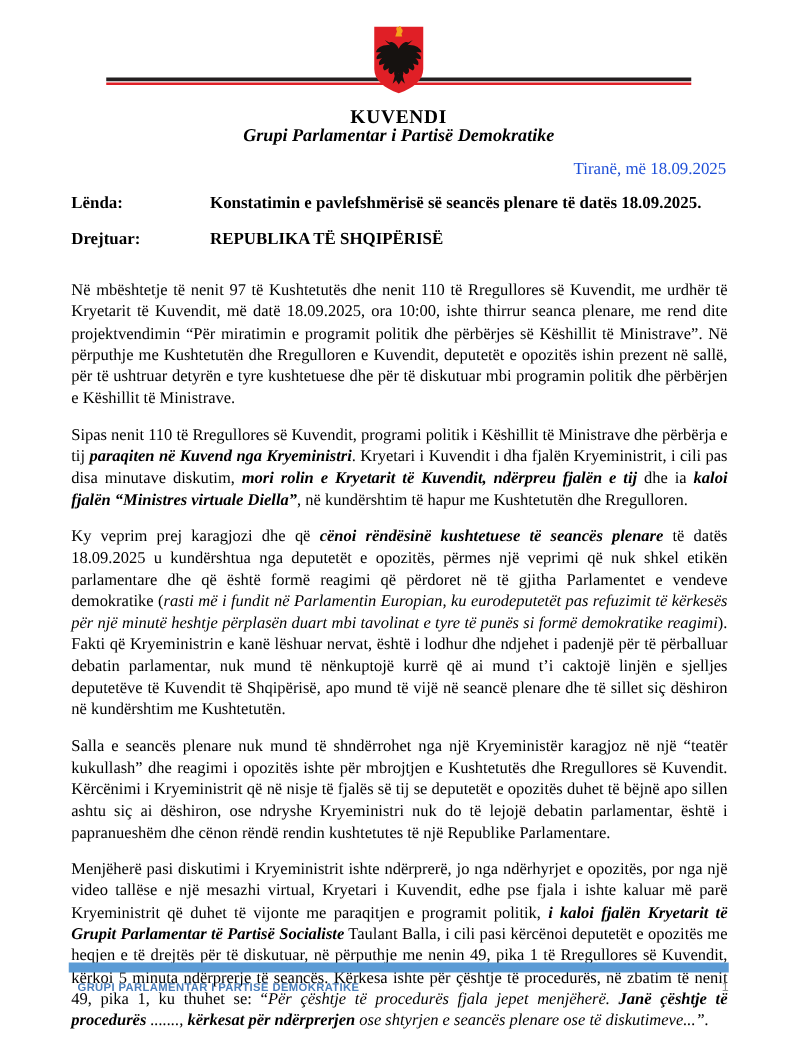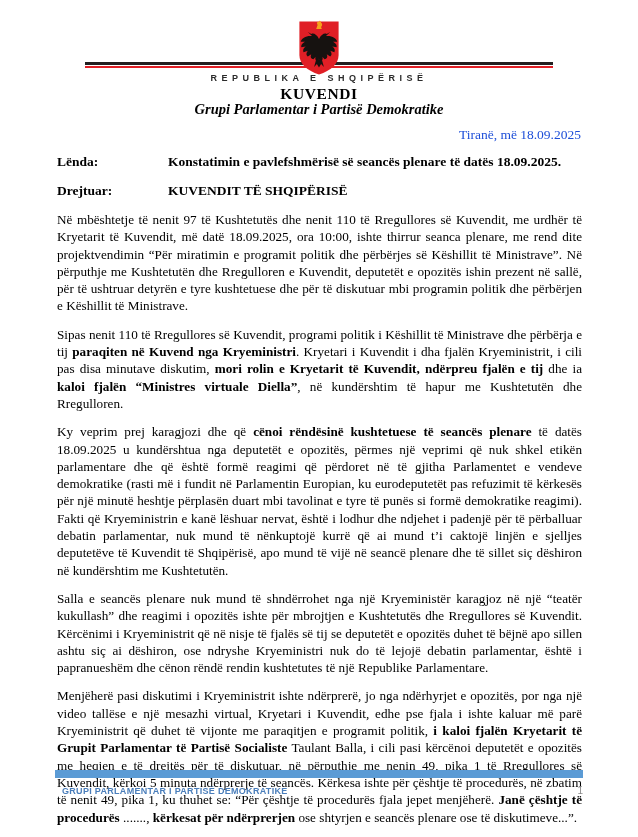--- a/index.html
+++ b/index.html
@@ -31,23 +31,23 @@
   .meta-row.subject{top:154px;}
   .meta-row.addressee{top:183px;justify-content:center;}
   .meta-label-cell{width:111px;flex:0 0 111px;font-weight:bold;}
   .meta-label-cell .u{}
   .meta-value{flex:1;font-weight:bold;}
   
   .body-text{
     position:absolute;top:211px;left:57px;width:525px;
     font-size:13.2px;line-height:17.3px;text-align:justify;color:#000;
   }
-  .body-text p{margin:0 0 11px 0;}
-  .body-text .b{font-weight:bold;}
-  .body-text .i{}
+  .body-text p{margin:12px 0 11px 0;}
+  .body-text .b{font-weight:bold;font-style:italic;}
+  .body-text .i{font-style:italic;}
   
   .footer-bar{position:absolute;top:770px;left:55px;width:528px;height:8px;background:var(--footer-bar-blue,#5b9bd5);}
   .footer-row{position:absolute;top:785px;left:62px;width:521px;display:flex;justify-content:space-between;align-items:baseline;}
   .footer-title{
     font-family:"Liberation Sans", sans-serif;font-weight:bold;font-size:9px;
     letter-spacing:0.3px;color:var(--footer-text-blue,#4a7ebb);
   }
   .footer-page{font-family:"Liberation Sans", sans-serif;font-size:10px;color:var(--page-number-gray,#8a8a8a);}
 </style>
 </head>
@@ -60,34 +60,33 @@
     <div class="rule-red"></div>
   </div>
 
   <svg class="emblem" viewBox="0 0 60 80" aria-hidden="true">
     <path d="M2 2 H58 V50 C58 63 47 72 30 78 C13 72 2 63 2 50 Z" fill="var(--shield-red,#e01f26)"></path>
     <path d="M30 27 C27 21 22 18 19 20 L14 17 L20 23 C12 22 5 26 4 31 L10 31 C5 34 4 37 5 39 L11 38 C7 41 7 44 8 46 L14 44 C11 48 12 51 14 52 L19 49 C17 53 19 56 22 56 L25 53 C24 57 26 60 29 59 L30 55 L31 59 C34 60 36 57 35 53 L38 56 C41 56 43 53 41 49 L46 52 C48 51 49 48 46 44 L52 46 C53 44 53 41 49 38 L55 39 C56 37 55 34 50 31 L56 31 C55 26 48 22 40 23 L46 17 L41 20 C38 18 33 21 30 27 Z" fill="var(--eagle-black,#161210)"></path>
     <path d="M26 56 L23 67 L27 63 L30 68 L33 63 L37 67 L34 56 Z" fill="var(--eagle-black,#161210)"></path>
     <path d="M28 7 C26 4 28 1 30 3 C30 0 33 1 33 4 C35 5 35 8 33 10 L34 13 L26 13 L27 10 Z" fill="var(--helmet-gold,#f5a21b)"></path>
   </svg>
 
-  <div class="republic">REPUBLIKA E SHQIPËRISË</div>
   <div class="institution">KUVENDI</div>
   <div class="group">Grupi Parlamentar i Partisë Demokratike</div>
 
   <div class="dateline">Tiranë, më 18.09.2025</div>
 
   <div class="meta-row subject">
     <div class="meta-label-cell"><span class="u">Lënda</span><span>:</span></div>
     <div class="meta-value">Konstatimin e pavlefshmërisë së seancës plenare të datës 18.09.2025.</div>
   </div>
 
   <div class="meta-row addressee">
     <div class="meta-label-cell"><span class="u">Drejtuar</span><span>:</span></div>
-    <div class="meta-value">KUVENDIT TË SHQIPËRISË</div>
+    <div class="meta-value">REPUBLIKA TË SHQIPËRISË</div>
   </div>
 
   <div class="body-text">
       <p><span>Në mbështetje të nenit 97 të Kushtetutës dhe nenit 110 të Rregullores së Kuvendit, me urdhër të Kryetarit të Kuvendit, më datë 18.09.2025, ora 10:00, ishte thirrur seanca plenare, me rend dite projektvendimin “Për miratimin e programit politik dhe përbërjes së Këshillit të Ministrave”. Në përputhje me Kushtetutën dhe Rregulloren e Kuvendit, deputetët e opozitës ishin prezent në sallë, për të ushtruar detyrën e tyre kushtetuese dhe për të diskutuar mbi programin politik dhe përbërjen e Këshillit të Ministrave.</span></p>
       <p><span>Sipas nenit 110 të Rregullores së Kuvendit, programi politik i Këshillit të Ministrave dhe përbërja e tij </span><span class="b">paraqiten në Kuvend nga Kryeministri</span><span>. Kryetari i Kuvendit i dha fjalën Kryeministrit, i cili pas disa minutave diskutim, </span><span class="b">mori rolin e Kryetarit të Kuvendit, ndërpreu fjalën e tij</span><span> dhe ia </span><span class="b">kaloi fjalën “Ministres virtuale Diella”</span><span>, në kundërshtim të hapur me Kushtetutën dhe Rregulloren.</span></p>
       <p><span>Ky veprim prej karagjozi dhe që </span><span class="b">cënoi rëndësinë kushtetuese të seancës plenare</span><span> të datës 18.09.2025 u kundërshtua nga deputetët e opozitës, përmes një veprimi që nuk shkel etikën parlamentare dhe që është formë reagimi që përdoret në të gjitha Parlamentet e vendeve demokratike (</span><span class="i">rasti më i fundit në Parlamentin Europian, ku eurodeputetët pas refuzimit të kërkesës për një minutë heshtje përplasën duart mbi tavolinat e tyre të punës si formë demokratike reagimi</span><span>). Fakti që Kryeministrin e kanë lëshuar nervat, është i lodhur dhe ndjehet i padenjë për të përballuar debatin parlamentar, nuk mund të nënkuptojë kurrë që ai mund t’i caktojë linjën e sjelljes deputetëve të Kuvendit të Shqipërisë, apo mund të vijë në seancë plenare dhe të sillet siç dëshiron në kundërshtim me Kushtetutën.</span></p>
       <p><span>Salla e seancës plenare nuk mund të shndërrohet nga një Kryeministër karagjoz në një “teatër kukullash” dhe reagimi i opozitës ishte për mbrojtjen e Kushtetutës dhe Rregullores së Kuvendit. Kërcënimi i Kryeministrit që në nisje të fjalës së tij se deputetët e opozitës duhet të bëjnë apo sillen ashtu siç ai dëshiron, ose ndryshe Kryeministri nuk do të lejojë debatin parlamentar, është i papranueshëm dhe cënon rëndë rendin kushtetutes të një Republike Parlamentare.</span></p>
       <p><span>Menjëherë pasi diskutimi i Kryeministrit ishte ndërprerë, jo nga ndërhyrjet e opozitës, por nga një video tallëse e një mesazhi virtual, Kryetari i Kuvendit, edhe pse fjala i ishte kaluar më parë Kryeministrit që duhet të vijonte me paraqitjen e programit politik, </span><span class="b">i kaloi fjalën Kryetarit të Grupit Parlamentar të Partisë Socialiste</span><span> Taulant Balla, i cili pasi kërcënoi deputetët e opozitës me heqjen e të drejtës për të diskutuar, në përputhje me nenin 49, pika 1 të Rregullores së Kuvendit, kërkoi 5 minuta ndërprerje të seancës. Kërkesa ishte për çështje të procedurës, në zbatim të nenit 49, pika 1, ku thuhet se: “</span><span class="i">Për çështje të procedurës fjala jepet menjëherë. </span><span class="b i">Janë çështje të procedurës</span><span class="i"> ......., </span><span class="b i">kërkesat për ndërprerjen</span><span class="i"> ose shtyrjen e seancës plenare ose të diskutimeve...”.</span></p>
     </div>
 

